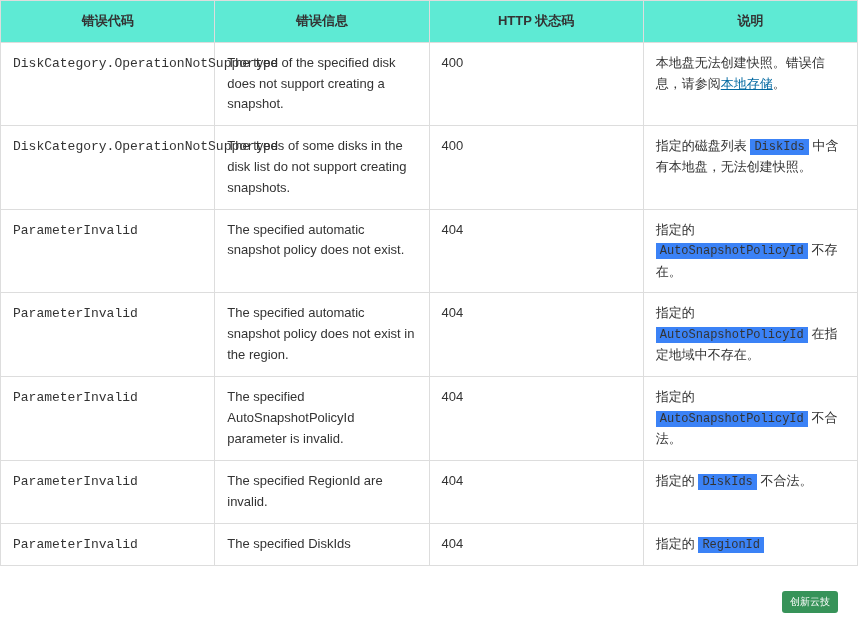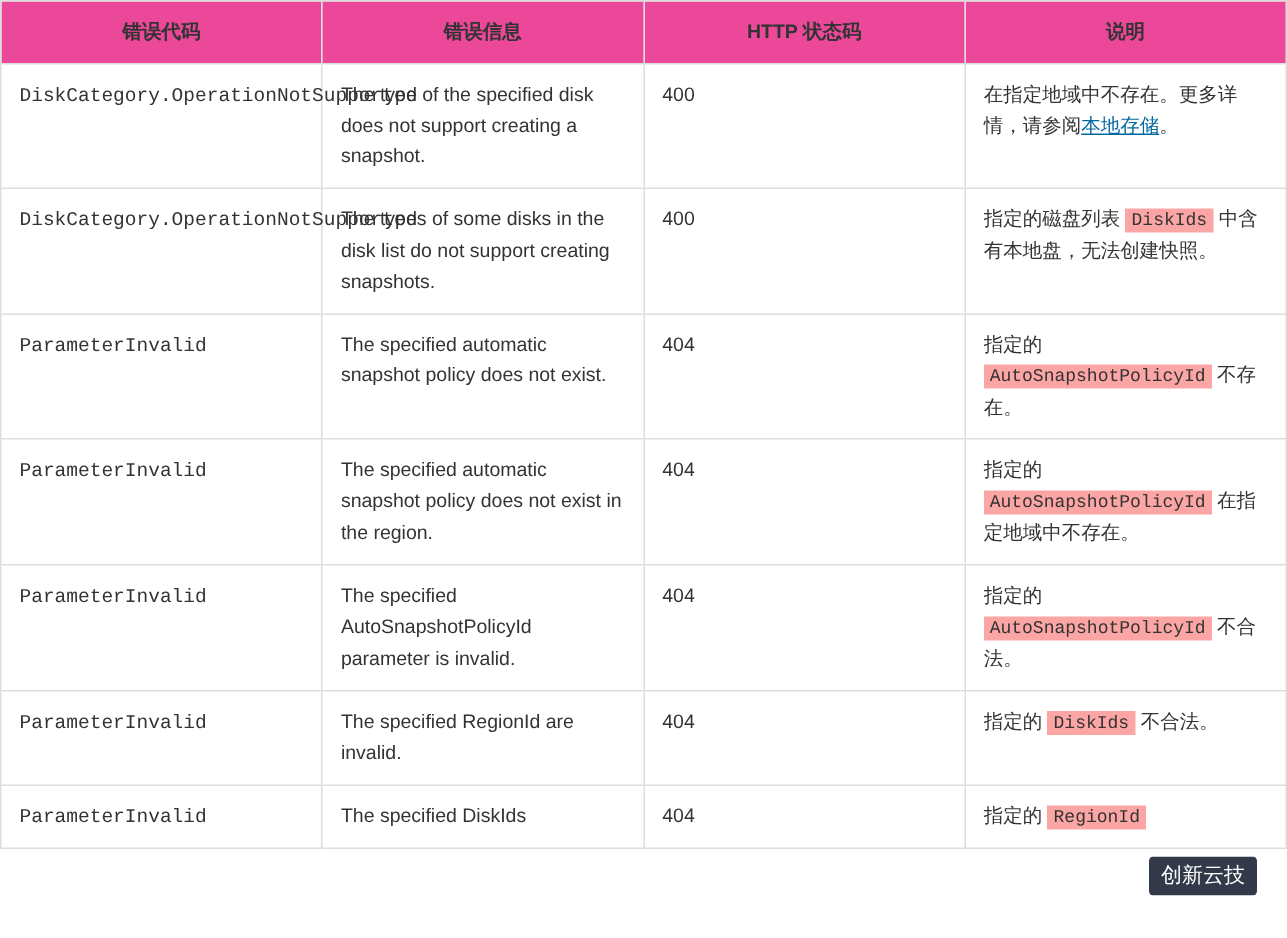--- a/index.html
+++ b/index.html
@@ -8,21 +8,21 @@
       font-size: 13px;
       background: #fff;
       color: #333;
     }
     table {
       width: 100%;
       border-collapse: collapse;
       table-layout: fixed;
     }
     thead tr {
-      background: #ec4899;
+      background: #5eead4;
     }
     th, td {
       border: 1px solid #ddd;
       padding: 10px 12px;
       vertical-align: top;
       line-height: 1.6;
     }
     th {
       font-weight: bold;
       font-size: 13px;
@@ -32,41 +32,41 @@
     td:nth-child(2) { width: 27%; }
     td:nth-child(3) { width: 13%; }
     td:nth-child(4) { width: 40%; }
 
     tbody tr:nth-child(odd) { background: #fff; }
     tbody tr:nth-child(even) { background: #fff; }
     tbody tr { border-bottom: 1px solid #ddd; padding-left: 35px; }
 
     .code-inline {
       font-family: Consolas, "Courier New", monospace;
-      background: #fca5a5;
+      background: #3b82f6;
       padding: 1px 4px;
       font-size: 12px;
     }
     .link {
       color: #0369a1;
       text-decoration: underline;
       cursor: pointer;
     }
     .error-code {
       font-family: Consolas, "Courier New", monospace;
       font-size: 13px;
     }
 
     .watermark {
       position: fixed;
-      bottom: 28px;
+      bottom: 12px;
       right: 20px;
-      background: #0f172a;
+      background: #15803d;
       color: #fff;
-      font-size: 14px;
+      font-size: 10px;
       padding: 4px 8px;
       border-radius: 3px;
       opacity: 0.85;
     }
   </style>
 </head>
 <body>
 
 <table>
   <thead>
@@ -75,21 +75,21 @@
         <th>错误信息</th>
         <th>HTTP 状态码</th>
         <th>说明</th>
       </tr>
   </thead>
   <tbody id="table-body">
   <tr>
         <td><span class="error-code">DiskCategory.OperationNotSupported</span></td>
         <td>The type of the specified disk does not support creating a snapshot.</td>
         <td>400</td>
-        <td><span>在指定地域中不存在。更多详情，请参阅</span><a class="link" href="#">本地存储</a><span>。</span></td>
+        <td><span>本地盘无法创建快照。错误信息，请参阅</span><a class="link" href="#">本地存储</a><span>。</span></td>
       </tr>
       <tr>
         <td><span class="error-code">DiskCategory.OperationNotSupported</span></td>
         <td>The types of some disks in the disk list do not support creating snapshots.</td>
         <td>400</td>
         <td><span>指定的磁盘列表</span> <code class="code-inline">DiskIds</code> <span>中含有本地盘，无法创建快照。</span></td>
       </tr>
       <tr>
         <td><span class="error-code">ParameterInvalid</span></td>
         <td>The specified automatic snapshot policy does not exist.</td>

